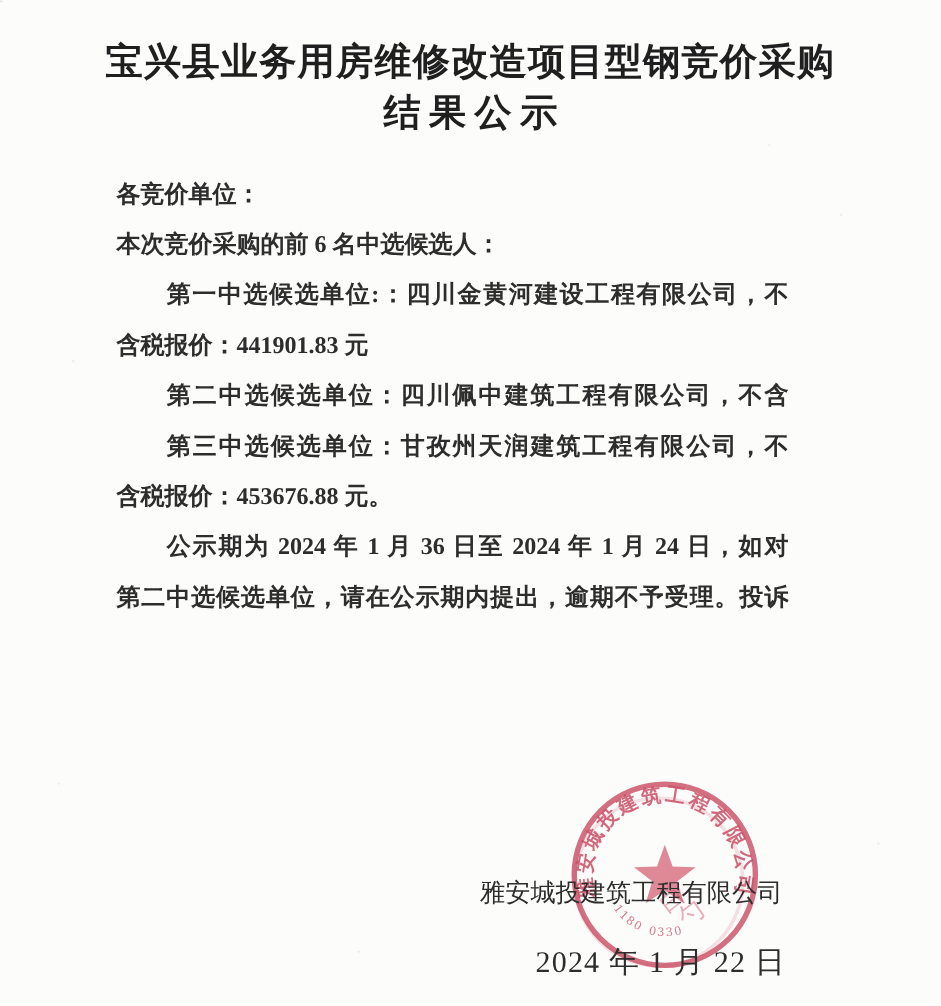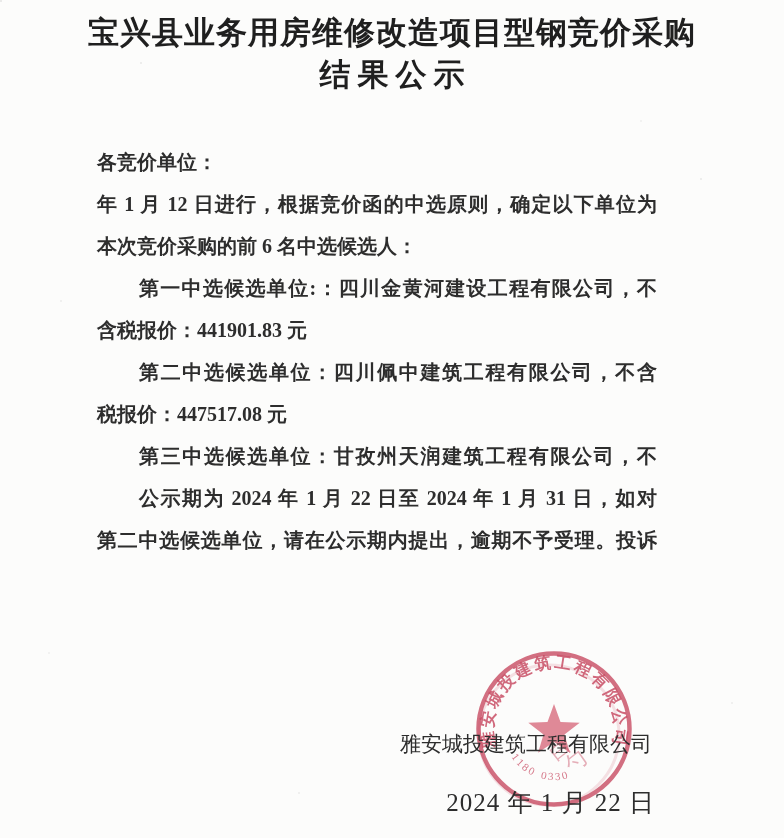--- a/index.html
+++ b/index.html
@@ -17,21 +17,21 @@
     background:rgba(120,120,120,0.18);
     box-shadow:140px 62px 0 rgba(120,120,120,.15),
                60px 300px 0 rgba(120,120,120,.12),
                700px 178px 0 rgba(120,120,120,.14),
                298px 792px 0 rgba(120,120,120,.12),
                731px 702px 0 rgba(120,120,120,.12),
                48px 652px 0 rgba(120,120,120,.10),
                640px 120px 0 rgba(120,120,120,.10);
   }
   .title{
-    position:absolute;top:12px;left:0;width:100%;
+    position:absolute;top:31px;left:0;width:100%;
     text-align:center;font-weight:700;color:#1f1f1f;
     font-size:31px;line-height:42px;letter-spacing:1px;
   }
   .title .t2{letter-spacing:7px;padding-left:7px;font-family:Liberation Serif, serif;}
   .body-text{
     position:absolute;left:97px;top:141px;width:560px;
     font-size:20px;line-height:42px;color:#2d2d2d;
   }
   .ln{height:42px;overflow:visible;text-align:left;font-weight:bold;}
   .ln.jf{text-align:justify;text-align-last:justify;text-justify:inter-character;}
@@ -58,28 +58,27 @@
 
   <div class="speckles"></div>
 
   <div class="title">
     <div class="t1">宝兴县业务用房维修改造项目型钢竞价采购</div>
     <div class="t2">结果公示</div>
   </div>
 
   <div class="body-text">
     <div class="ln">各竞价单位：</div>
-    <div class="ln jf">年 1 月 12 日进行，根据竞价函的中选原则，确定以下单位为</div>
     <div class="ln">本次竞价采购的前 6 名中选候选人：</div>
     <div class="ln jf ind">第一中选候选单位:：四川金黄河建设工程有限公司，不</div>
     <div class="ln">含税报价：441901.83 元</div>
     <div class="ln jf ind">第二中选候选单位：四川佩中建筑工程有限公司，不含</div>
-    <div class="ln">税报价：447517.08 元</div>
     <div class="ln jf ind">第三中选候选单位：甘孜州天润建筑工程有限公司，不</div>
-    <div class="ln jf ind">公示期为 2024 年 1 月 22 日至 2024 年 1 月 31 日，如对</div>
+    <div class="ln">含税报价：453676.88 元。</div>
+    <div class="ln jf ind">公示期为 2024 年 1 月 36 日至 2024 年 1 月 24 日，如对</div>
     <div class="ln jf">第二中选候选单位，请在公示期内提出，逾期不予受理。投诉</div>
   </div>
 
   <svg class="seal" viewBox="0 0 160 160" xmlns="http://www.w3.org/2000/svg">
     <defs>
       <path id="arcTop" d="M 22.4,100 A 61,61 0 1 1 137.6,100" fill="none"></path>
       <path id="arcBottom" d="M 35.5,105 A 51,51 0 0 0 124.5,105" fill="none"></path>
     </defs>
 
     <circle cx="75" cy="86" r="70" fill="none" stroke="#cc5068" stroke-width="3" opacity="0.16"></circle>

